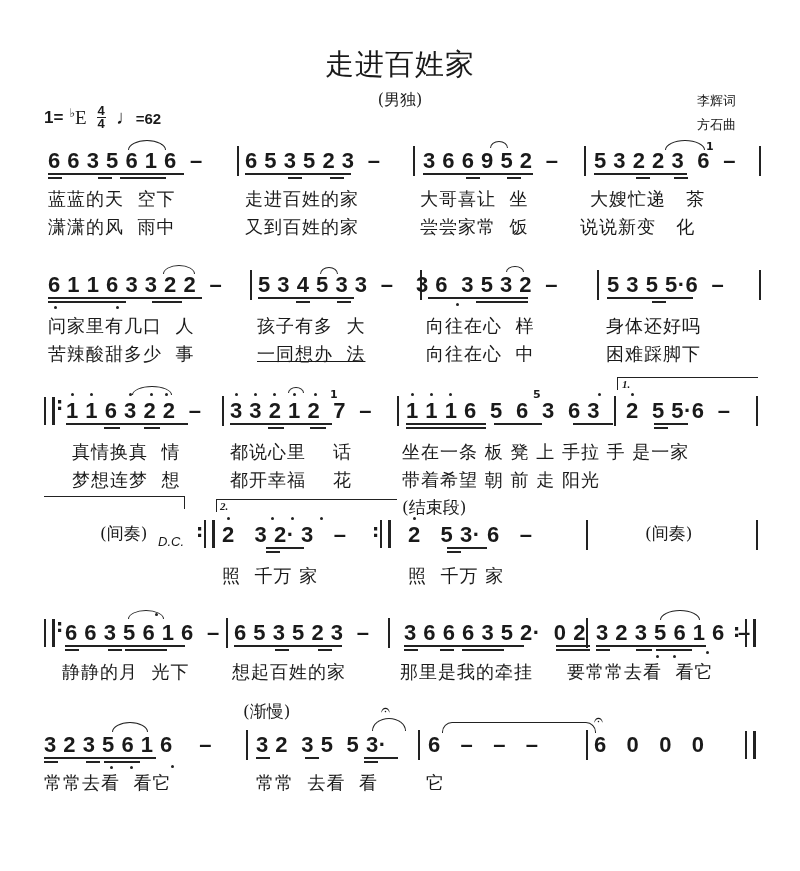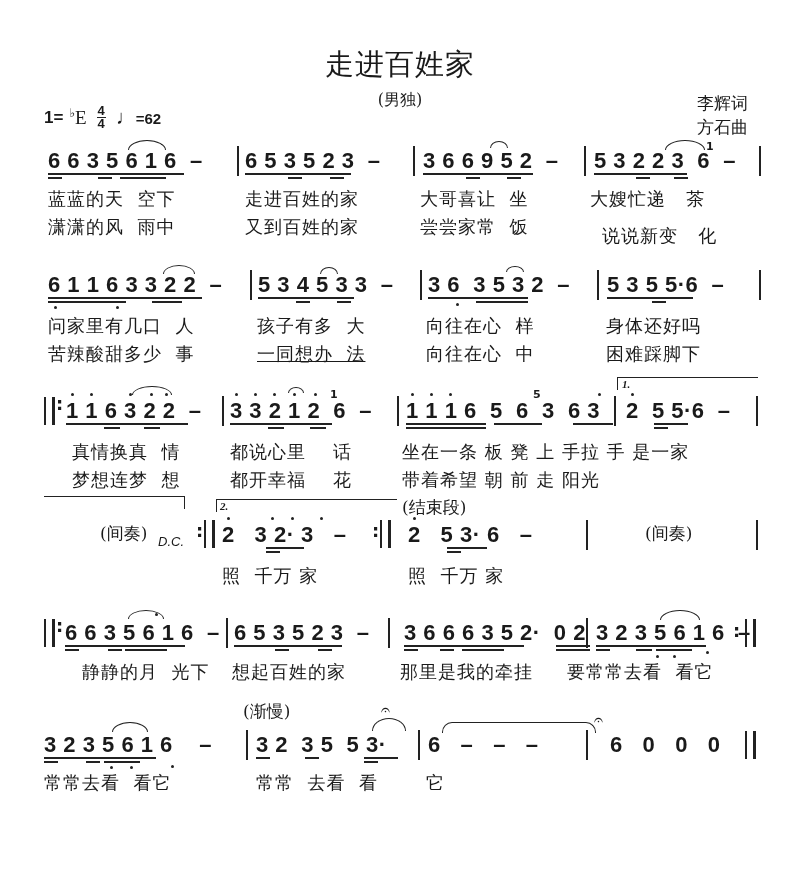--- a/index.html
+++ b/index.html
@@ -3,21 +3,21 @@
 <meta charset="utf-8">
 <style>
   html, body { margin: 0; padding: 0; background: #ffffff; }
   body { width: 800px; height: 871px; position: relative; overflow: hidden;
          font-family: "DejaVu Sans", sans-serif; color: #1a1a1a; }
   .abs { position: absolute; }
   .title { left: 0; width: 800px; top: 45px; text-align: center;
            font-family: "DejaVu Serif", serif; font-size: 29px; letter-spacing: 1px; }
   .subtitle { left: 0; width: 800px; top: 90px; text-align: center;
               font-family: "DejaVu Serif", serif; font-size: 16px; }
-  .credit { font-family: "DejaVu Serif", serif; font-size: 17px; }
+  .credit { font-family: "DejaVu Serif", serif; font-size: 13px; }
   .meta { left: 44px; top: 105px; font-family: "Liberation Sans", sans-serif;
           font-weight: bold; font-size: 17px; display: flex; align-items: center; gap: 6px; }
   .meta .key { font-family: "Liberation Serif", serif; font-weight: normal; font-size: 19px; }
   .frac { display: inline-flex; flex-direction: column; align-items: center;
           font-size: 13px; line-height: 12px; margin: 0 4px; }
   .frac .bar { width: 9px; border-top: 1px solid #222; }
   .notes { font-family: "Liberation Sans", sans-serif; font-weight: bold; font-size: 22px;
            white-space: pre; letter-spacing: 0.5px; }
   .lyric { font-family: "DejaVu Serif", serif; font-size: 18px; white-space: pre;
            letter-spacing: 1px; }
@@ -85,41 +85,41 @@
   <div class="abs" style="left:706px; top:140px; font-size:11px; font-weight:bold;">1</div>
   <div class="abs barline" style="left:759px; top:146px; height:30px;"></div>
 
   <div class="abs lyric" style="left:48px; top:187px;">蓝蓝的天  空下</div>
   <div class="abs lyric" style="left:48px; top:215px;">潇潇的风  雨中</div>
   <div class="abs lyric" style="left:245px; top:187px;">走进百姓的家</div>
   <div class="abs lyric" style="left:245px; top:215px;">又到百姓的家</div>
   <div class="abs lyric" style="left:420px; top:187px;">大哥喜让  坐</div>
   <div class="abs lyric" style="left:420px; top:215px;">尝尝家常  饭</div>
   <div class="abs lyric" style="left:590px; top:187px;">大嫂忙递   茶</div>
-  <div class="abs lyric" style="left:602px; top:215px;margin-top:9px;">说说新变   化</div>
+  <div class="abs lyric" style="left:580px; top:215px;">说说新变   化</div>
 </div>
 
 <div>
   <div class="abs notes" style="left:48px; top:272px;">6 1 1 6 3 3 2 2  –</div>
   <div class="abs ul1" style="left:48px; top:297px; width:154px;"></div>
   <div class="abs ul2" style="left:48px; top:301px; width:78px;"></div>
   <div class="abs ul2" style="left:152px; top:301px; width:30px;"></div>
   <div class="abs dot" style="left:54px; top:306px;"></div>
   <div class="abs dot" style="left:116px; top:306px;"></div>
   <div class="abs slur" style="left:163px; top:265px; width:30px; height:8px;"></div>
   <div class="abs barline" style="left:250px; top:270px; height:30px;"></div>
 
   <div class="abs notes" style="left:258px; top:272px;">5 3 4 5 3 3  –</div>
   <div class="abs ul1" style="left:258px; top:297px; width:96px;"></div>
   <div class="abs ul2" style="left:296px; top:301px; width:14px;"></div>
   <div class="abs ul2" style="left:337px; top:301px; width:14px;"></div>
   <div class="abs slur" style="left:320px; top:267px; width:16px; height:6px;"></div>
   <div class="abs barline" style="left:420px; top:270px; height:30px;"></div>
 
-  <div class="abs notes" style="left:428px; top:272px;">3 6  3 5 3 2  –</div>
+  <div class="abs notes" style="left:416px; top:272px;">3 6  3 5 3 2  –</div>
   <div class="abs ul1" style="left:428px; top:297px; width:100px;"></div>
   <div class="abs ul2" style="left:476px; top:301px; width:52px;"></div>
   <div class="abs dot" style="left:456px; top:303px;"></div>
   <div class="abs slur" style="left:506px; top:266px; width:16px; height:5px;"></div>
   <div class="abs barline" style="left:597px; top:270px; height:30px;"></div>
 
   <div class="abs notes" style="left:607px; top:272px;">5 3 5 5·6  –</div>
   <div class="abs ul1" style="left:607px; top:297px; width:86px;"></div>
   <div class="abs ul2" style="left:652px; top:301px; width:14px;"></div>
   <div class="abs barline" style="left:759px; top:270px; height:30px;"></div>
@@ -142,21 +142,21 @@
   <div class="abs ul2" style="left:104px; top:427px; width:16px;"></div>
   <div class="abs ul2" style="left:144px; top:427px; width:16px;"></div>
   <div class="abs dot" style="left:71px; top:393px;"></div>
   <div class="abs dot" style="left:90px; top:393px;"></div>
   <div class="abs dot" style="left:129px; top:393px;"></div>
   <div class="abs dot" style="left:150px; top:393px;"></div>
   <div class="abs dot" style="left:165px; top:393px;"></div>
   <div class="abs slur" style="left:132px; top:386px; width:38px; height:8px;"></div>
   <div class="abs barline" style="left:222px; top:396px; height:30px;"></div>
 
-  <div class="abs notes" style="left:230px; top:398px;">3 3 2 1 2  6  –</div>
+  <div class="abs notes" style="left:230px; top:398px;">3 3 2 1 2  7  –</div>
   <div class="abs ul1" style="left:230px; top:423px; width:102px;"></div>
   <div class="abs ul2" style="left:268px; top:427px; width:16px;"></div>
   <div class="abs ul2" style="left:310px; top:427px; width:16px;"></div>
   <div class="abs dot" style="left:235px; top:393px;"></div>
   <div class="abs dot" style="left:254px; top:393px;"></div>
   <div class="abs dot" style="left:273px; top:393px;"></div>
   <div class="abs dot" style="left:293px; top:393px;"></div>
   <div class="abs dot" style="left:314px; top:393px;"></div>
   <div class="abs slur" style="left:288px; top:387px; width:14px; height:5px;"></div>
   <div class="abs" style="left:330px; top:388px; font-size:11px; font-weight:bold;">1</div>
@@ -255,21 +255,21 @@
   <div class="abs ul2" style="left:596px; top:649px; width:14px;"></div>
   <div class="abs ul2" style="left:636px; top:649px; width:16px;"></div>
   <div class="abs ul2" style="left:656px; top:649px; width:36px;"></div>
   <div class="abs dot" style="left:656px; top:655px;"></div>
   <div class="abs dot" style="left:673px; top:655px;"></div>
   <div class="abs dot" style="left:706px; top:651px;"></div>
   <div class="abs slur" style="left:660px; top:610px; width:38px; height:9px;"></div>
   <div class="abs" style="left:733px; top:620px; font-weight:bold; font-size:18px;">:</div>
   <div class="abs dbl" style="left:745px; top:619px; height:28px;"></div>
 
-  <div class="abs lyric" style="left:62px; top:660px;margin-left:20px;">静静的月  光下</div>
+  <div class="abs lyric" style="left:62px; top:660px;">静静的月  光下</div>
   <div class="abs lyric" style="left:232px; top:660px;">想起百姓的家</div>
   <div class="abs lyric" style="left:400px; top:660px;">那里是我的牵挂</div>
   <div class="abs lyric" style="left:567px; top:660px;">要常常去看  看它</div>
 </div>
 
 <div>
   <div class="abs paren" style="left:243px; top:700px;">(渐慢)</div>
 
   <div class="abs notes" style="left:44px; top:732px;">3 2 3 5 6 1 6    –</div>
   <div class="abs ul1" style="left:44px; top:757px; width:112px;"></div>
@@ -288,20 +288,20 @@
   <div class="abs ul1" style="left:364px; top:757px; width:34px;"></div>
   <div class="abs ul2" style="left:364px; top:761px; width:14px;"></div>
   <div class="abs slur" style="left:372px; top:718px; width:32px; height:12px;"></div>
   <div class="abs fermata" style="left:381px; top:702px;">𝄐</div>
   <div class="abs barline" style="left:418px; top:730px; height:30px;"></div>
 
   <div class="abs notes" style="left:428px; top:732px;">6   –   –   –</div>
   <div class="abs slur" style="left:442px; top:722px; width:152px; height:10px; border-radius:10px 10px 0 0;"></div>
   <div class="abs barline" style="left:586px; top:730px; height:30px;"></div>
 
-  <div class="abs notes" style="left:610px; top:732px;">6   0   0   0</div>
+  <div class="abs notes" style="left:594px; top:732px;">6   0   0   0</div>
   <div class="abs fermata" style="left:594px; top:712px;">𝄐</div>
   <div class="abs dbl" style="left:745px; top:731px; height:28px;"></div>
 
   <div class="abs lyric" style="left:44px; top:771px;">常常去看  看它</div>
   <div class="abs lyric" style="left:256px; top:771px;">常常  去看  看</div>
   <div class="abs lyric" style="left:426px; top:771px;">它</div>
 </div>
 
 </body></html>

